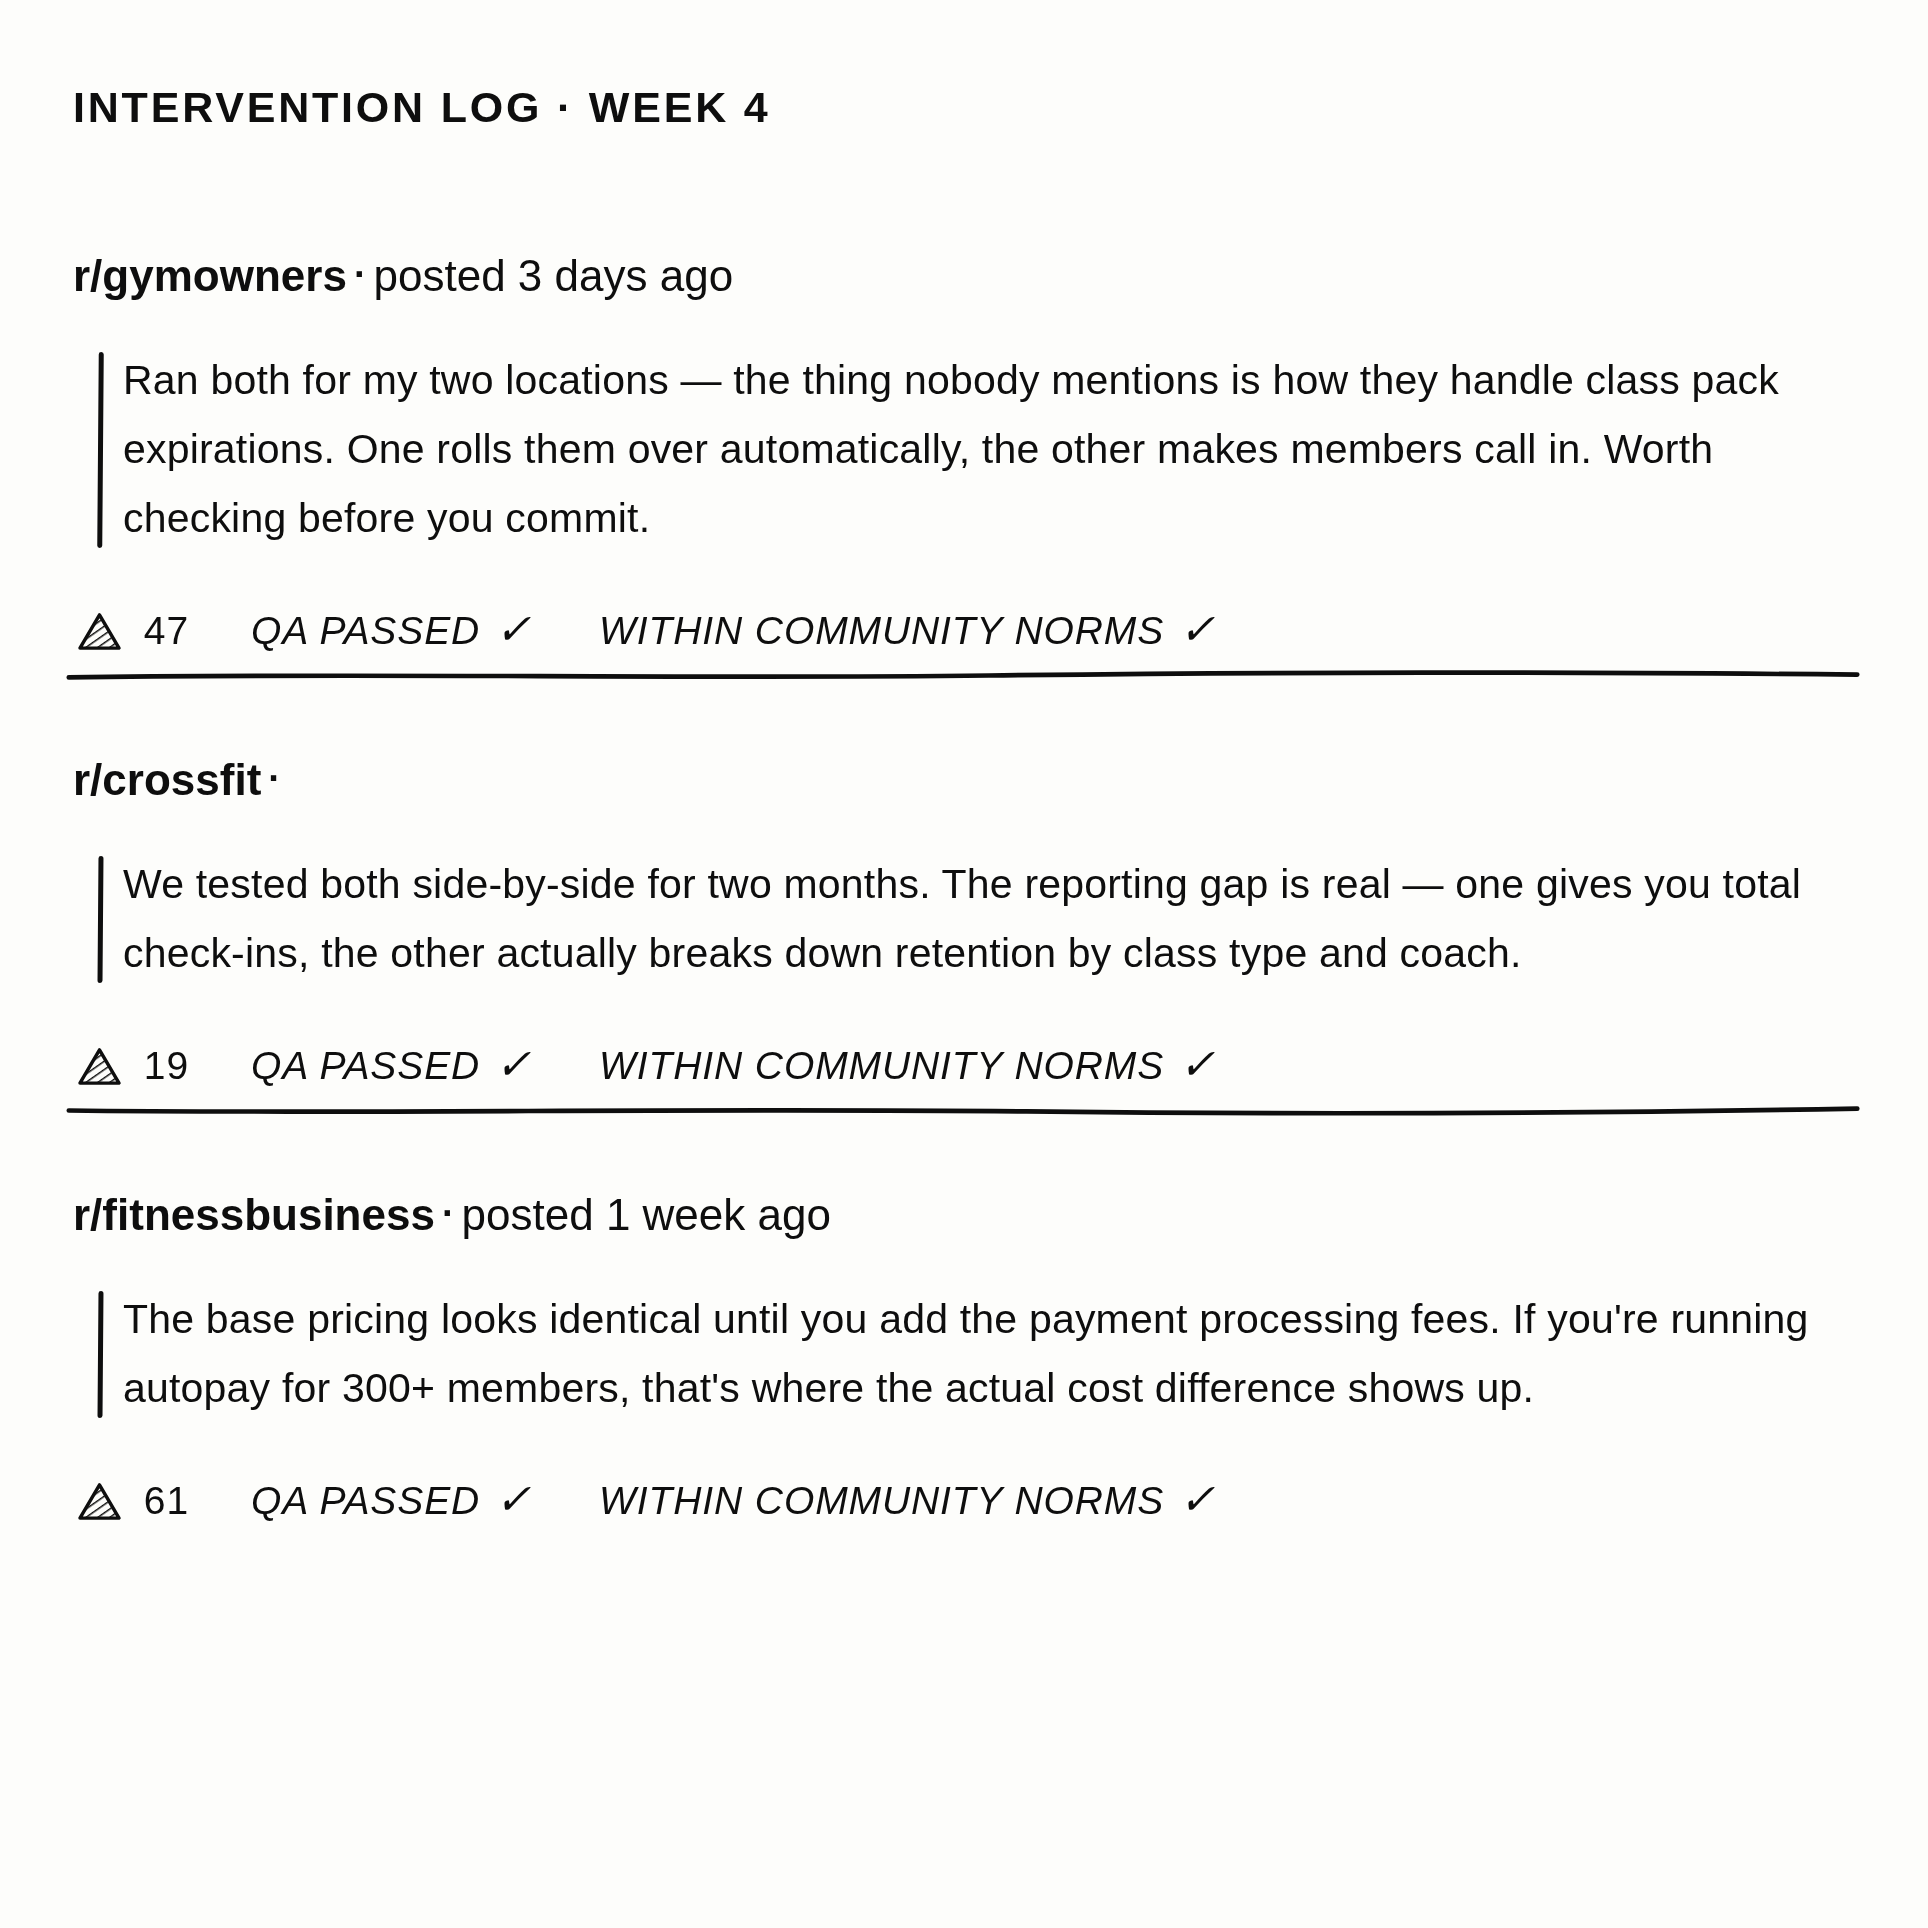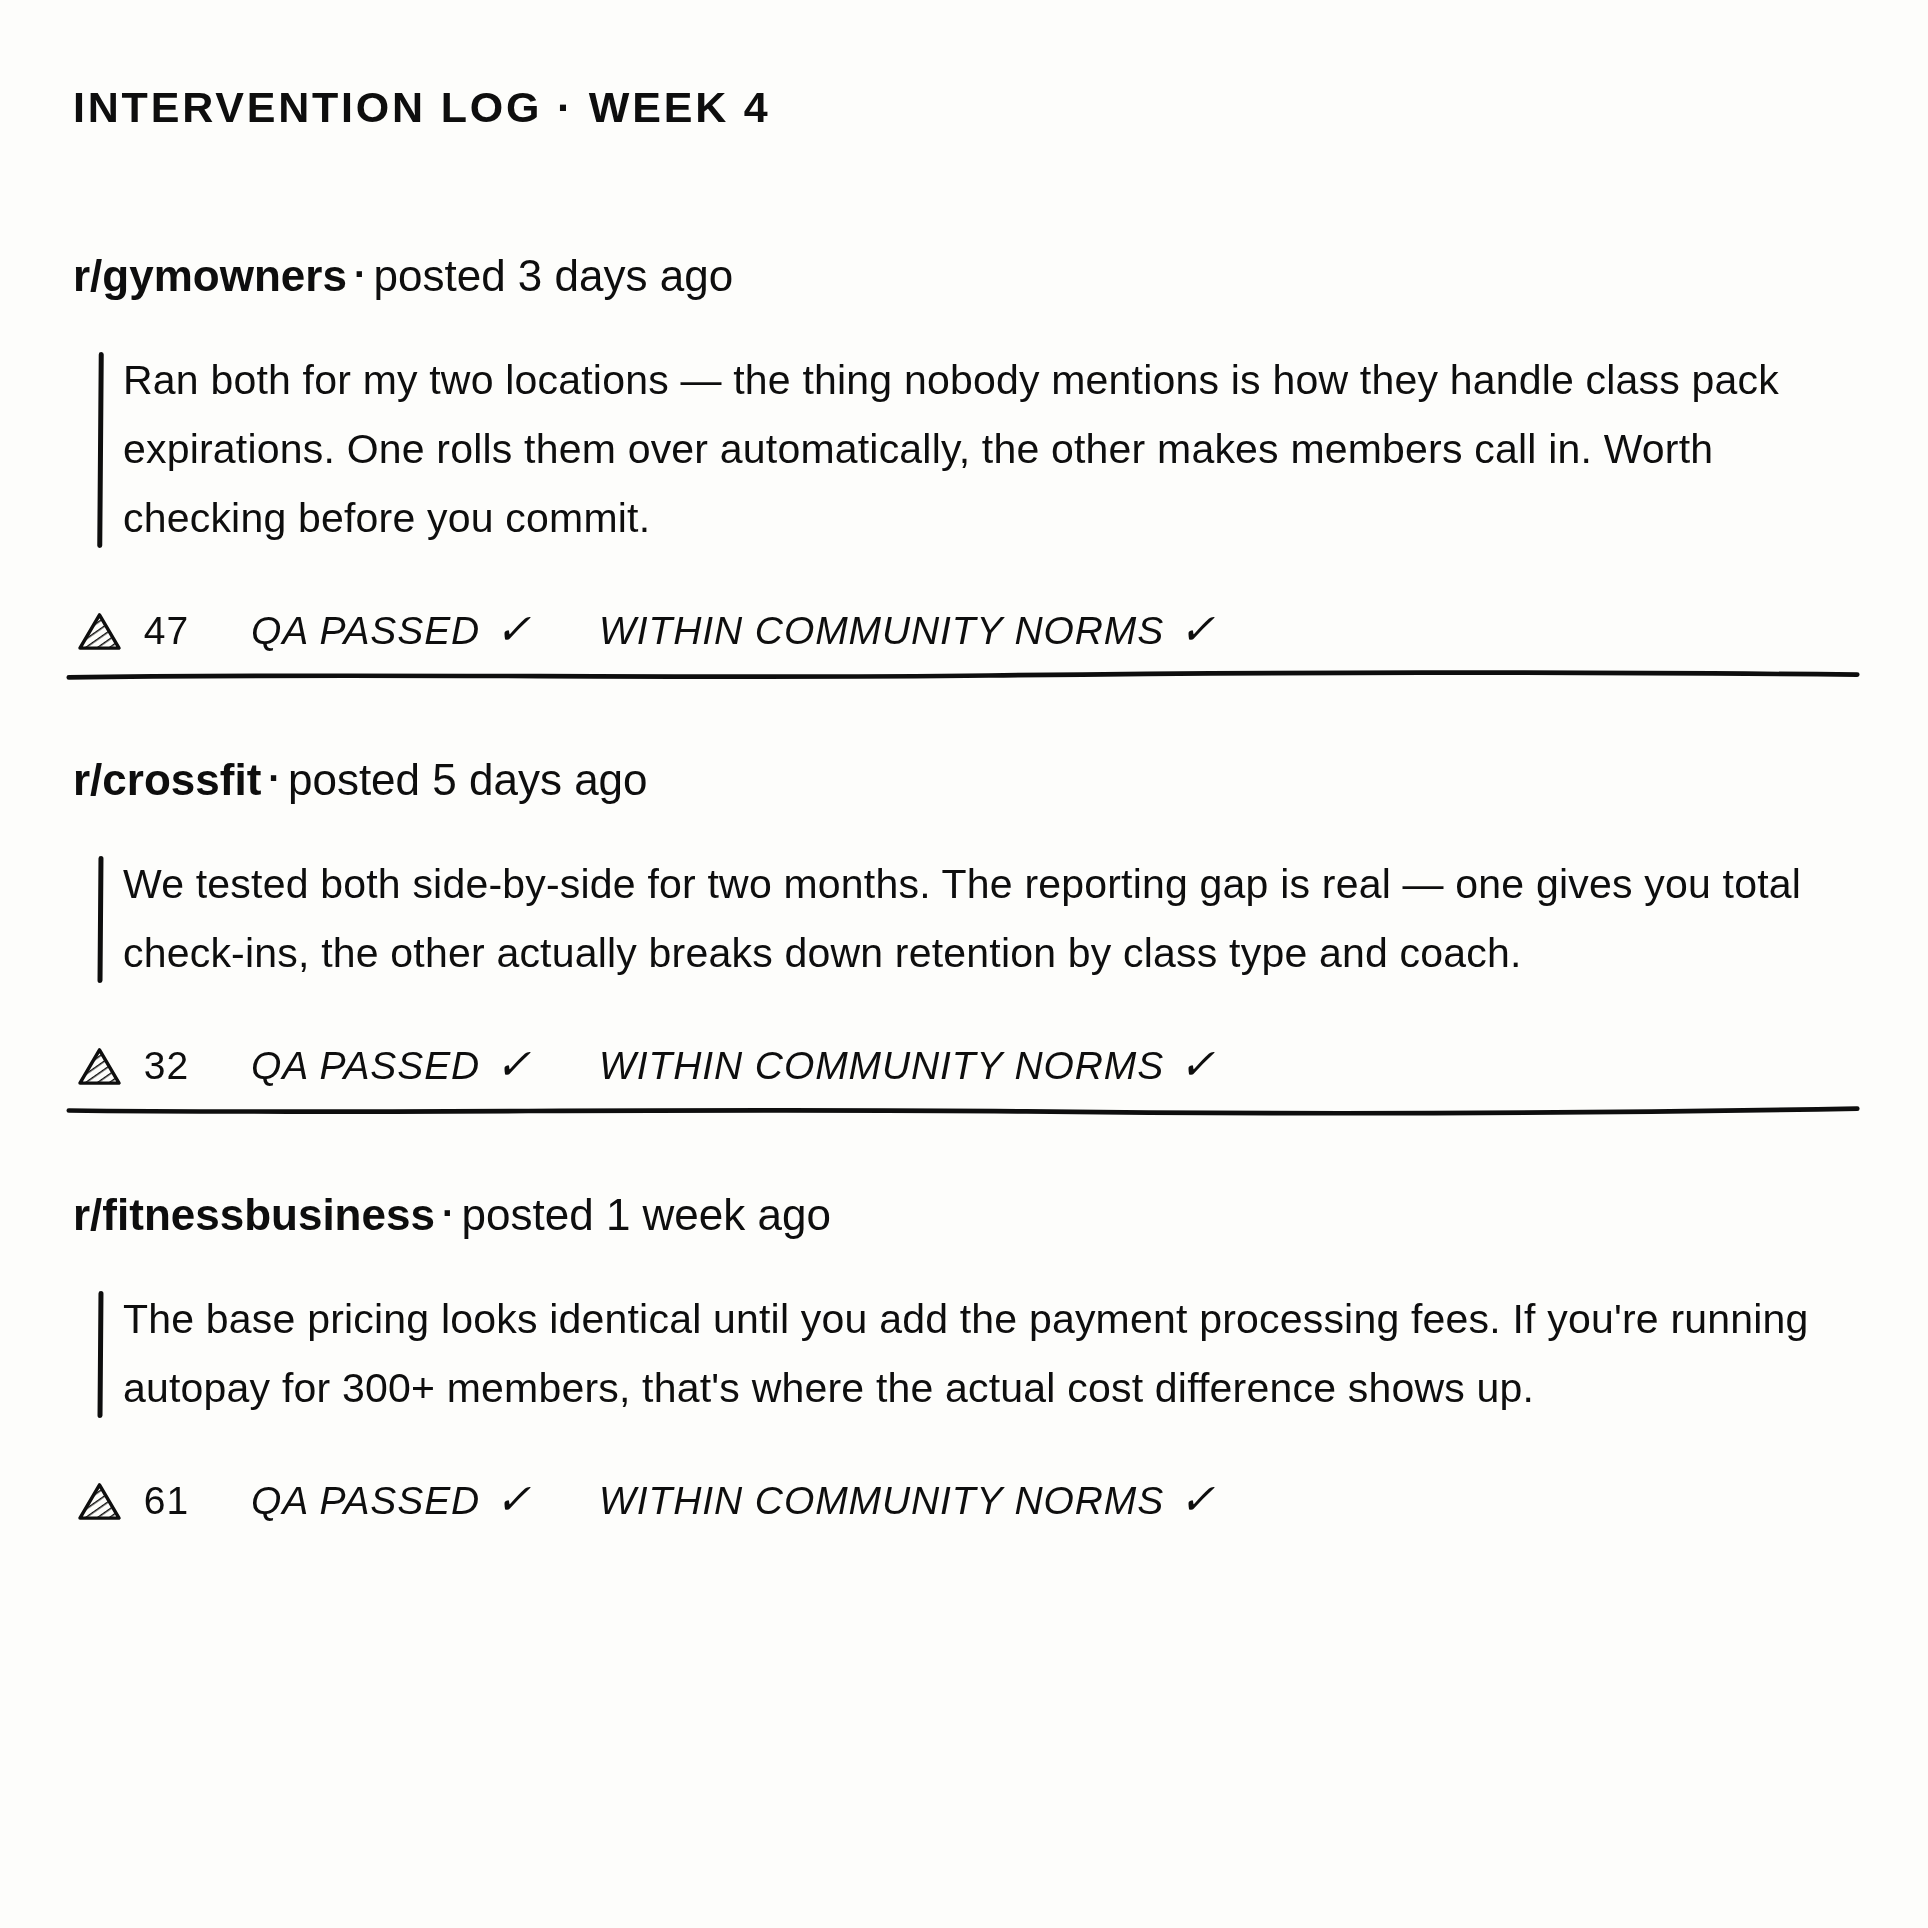--- a/index.html
+++ b/index.html
@@ -112,31 +112,30 @@
   </div>
   <svg class="divider" viewBox="0 0 1906 14" preserveAspectRatio="none">
     <path d="M3 9 C 320 4, 640 11, 980 7 S 1560 3, 1902 6" stroke="#0e0e0e" stroke-width="5" fill="none" stroke-linecap="round"></path>
   </svg>
 </section>
 
 <section class="post">
   <div class="post-header">
     <span class="subreddit">r/crossfit</span>
     <span class="dot-sep">·</span>
-    <span class="post-meta">posted 5 days ago</span>
   </div>
   <blockquote class="quote">
     <span class="quote-bar"></span>
     <div class="quote-text">We tested both side-by-side for two months. The reporting gap is real — one gives you total check-ins, the other actually breaks down retention by class type and coach.</div>
   </blockquote>
   <div class="stats-row">
     <svg class="upvote-icon" width="45" height="41" viewBox="0 0 46 42">
       <path d="M23 4 L43 38 L3 38 Z" fill="url(#hatch)" stroke="#0e0e0e" stroke-width="3.5" stroke-linejoin="round"></path>
     </svg>
-    <span class="upvote-count">32</span>
+    <span class="upvote-count">19</span>
     <span class="stat-item">
       <span>QA PASSED</span>
       <span class="check">✓</span>
     </span>
     <span class="stat-item">
       <span>WITHIN COMMUNITY NORMS</span>
       <span class="check">✓</span>
     </span>
   </div>
   <svg class="divider" viewBox="0 0 1906 14" preserveAspectRatio="none">

